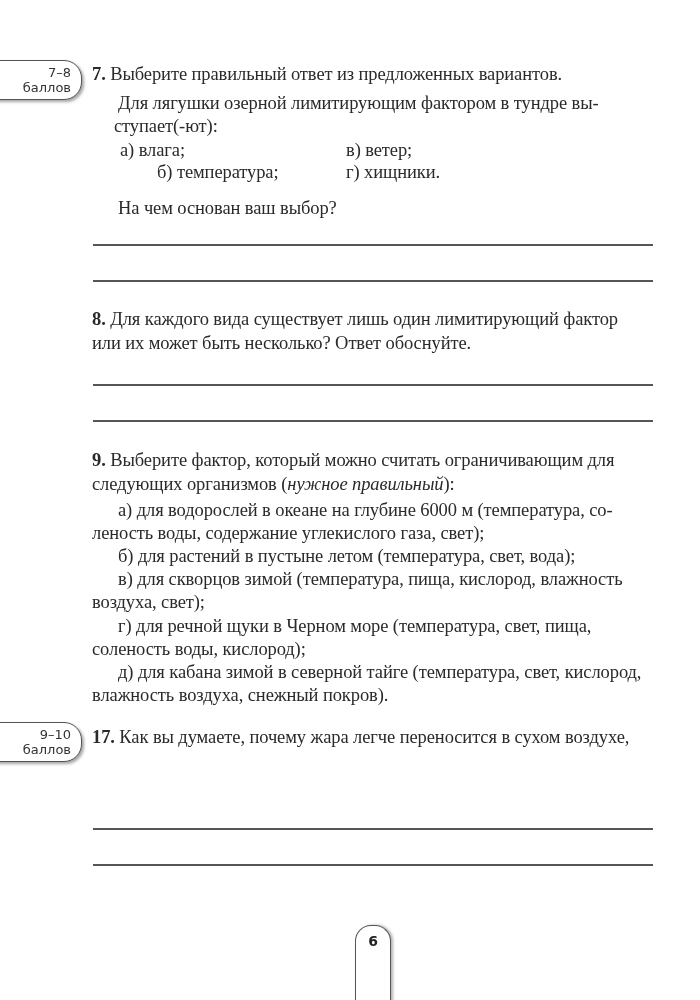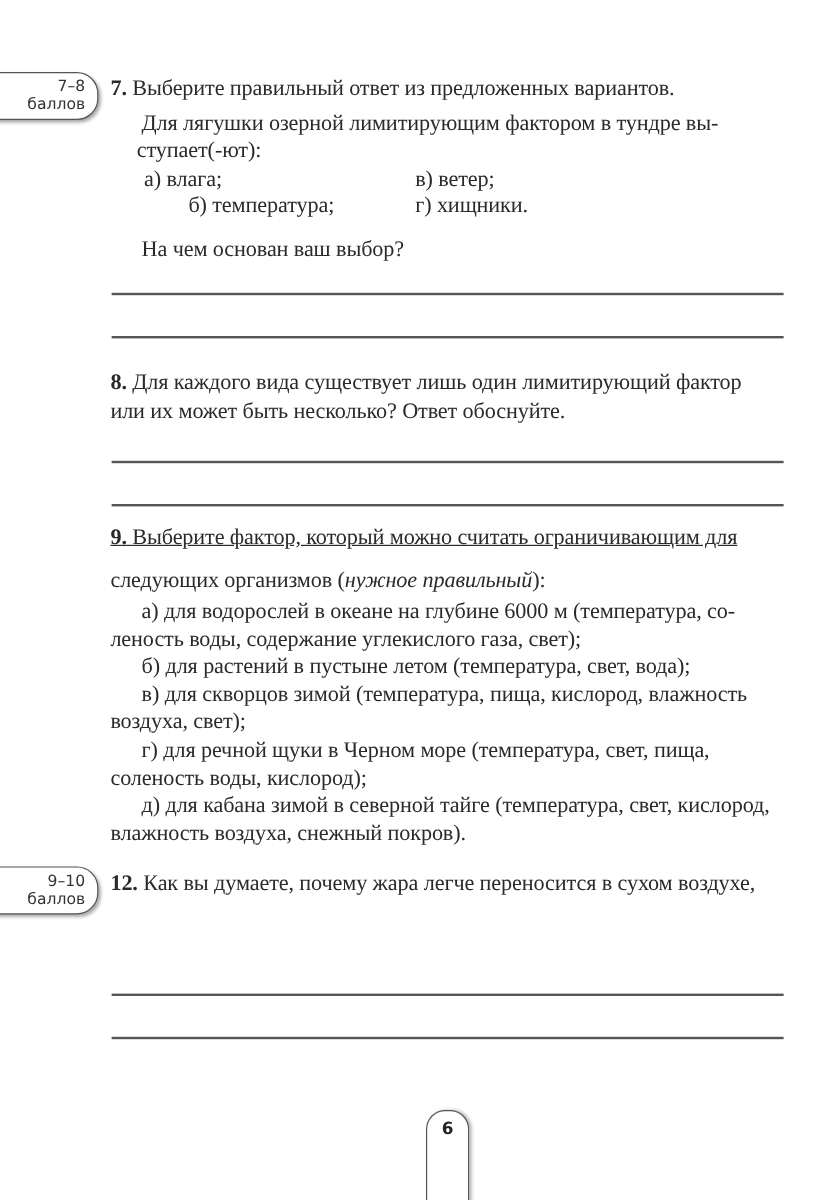--- a/index.html
+++ b/index.html
@@ -48,21 +48,21 @@
 
   <div class="t" style="left:92px; top:307px;">
     <span class="num">8.</span>
     <span>Для каждого вида существует лишь один лимитирующий фактор</span>
   </div>
   <div class="t" style="left:92px; top:331px;">или их может быть несколько? Ответ обоснуйте.</div>
 
   <div class="line" style="top:384px;"></div>
   <div class="line" style="top:420px;"></div>
 
-  <div class="t" style="left:92px; top:436px;text-decoration:underline;">
+  <div class="t" style="left:92px; top:448px;">
     <span class="num">9.</span>
     <span>Выберите фактор, который можно считать ограничивающим для</span>
   </div>
   <div class="t" style="left:92px; top:472px;">
     <span>следующих организмов (</span><span class="ital">нужное правильный</span><span>):</span>
   </div>
   <div class="t" style="left:118px; top:498px;">а) для водорослей в океане на глубине 6000 м (температура, со-</div>
   <div class="t" style="left:92px; top:521px;">леность воды, содержание углекислого газа, свет);</div>
   <div class="t" style="left:118px; top:544px;">б) для растений в пустыне летом (температура, свет, вода);</div>
   <div class="t" style="left:118px; top:567px;">в) для скворцов зимой (температура, пища, кислород, влажность</div>
@@ -71,21 +71,21 @@
   <div class="t" style="left:92px; top:637px;">соленость воды, кислород);</div>
   <div class="t" style="left:118px; top:660px;">д) для кабана зимой в северной тайге (температура, свет, кислород,</div>
   <div class="t" style="left:92px; top:683px;">влажность воздуха, снежный покров).</div>
 
   <div class="badge" style="top:722px;">
     <span>9–10</span>
     <span>баллов</span>
   </div>
 
   <div class="t" style="left:92px; top:725px;">
-    <span class="num">12.</span>
+    <span class="num">17.</span>
     <span>Как вы думаете, почему жара легче переносится в сухом воздухе,</span>
   </div>
 
   <div class="line" style="top:828px;"></div>
   <div class="line" style="top:864px;"></div>
 
   <div class="pagetab">
     <span>6</span>
   </div>
 </div>

